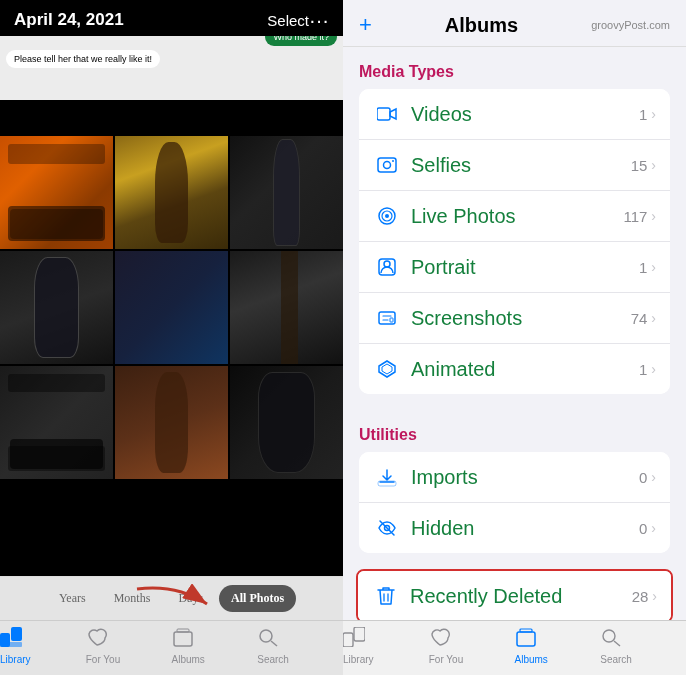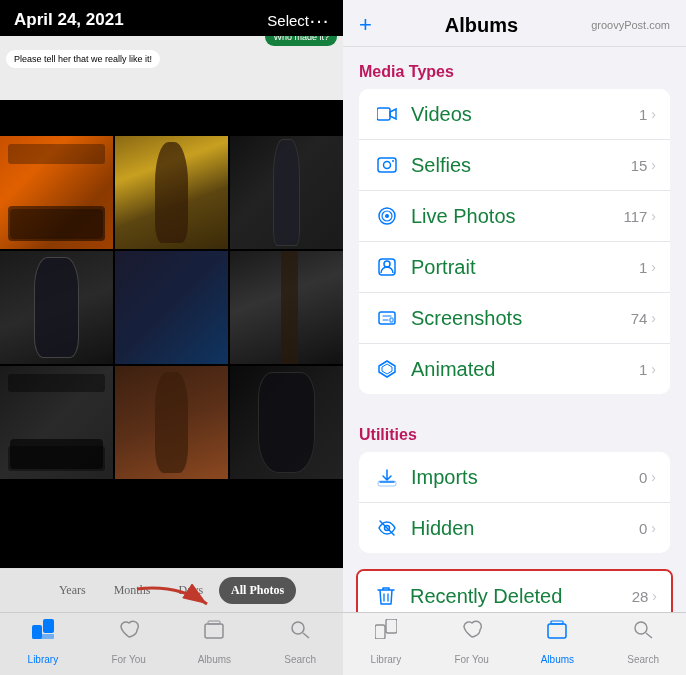--- a/index.html
+++ b/index.html
@@ -189,22 +189,22 @@
 
     .view-btn.active {
       background: #555;
       color: #fff;
       font-weight: 600;
     }
 
     .tab-item {
       display: flex;
       flex-direction: column;
-      align-items: center;
-      gap: 10px;
+      align-items: flex-start;
+      gap: 2px;
       flex: 1;
       cursor: pointer;
     }
 
     .tab-icon {
       font-size: 20px;
       color: #8e8e93;
     }
 
     .tab-icon.active {

